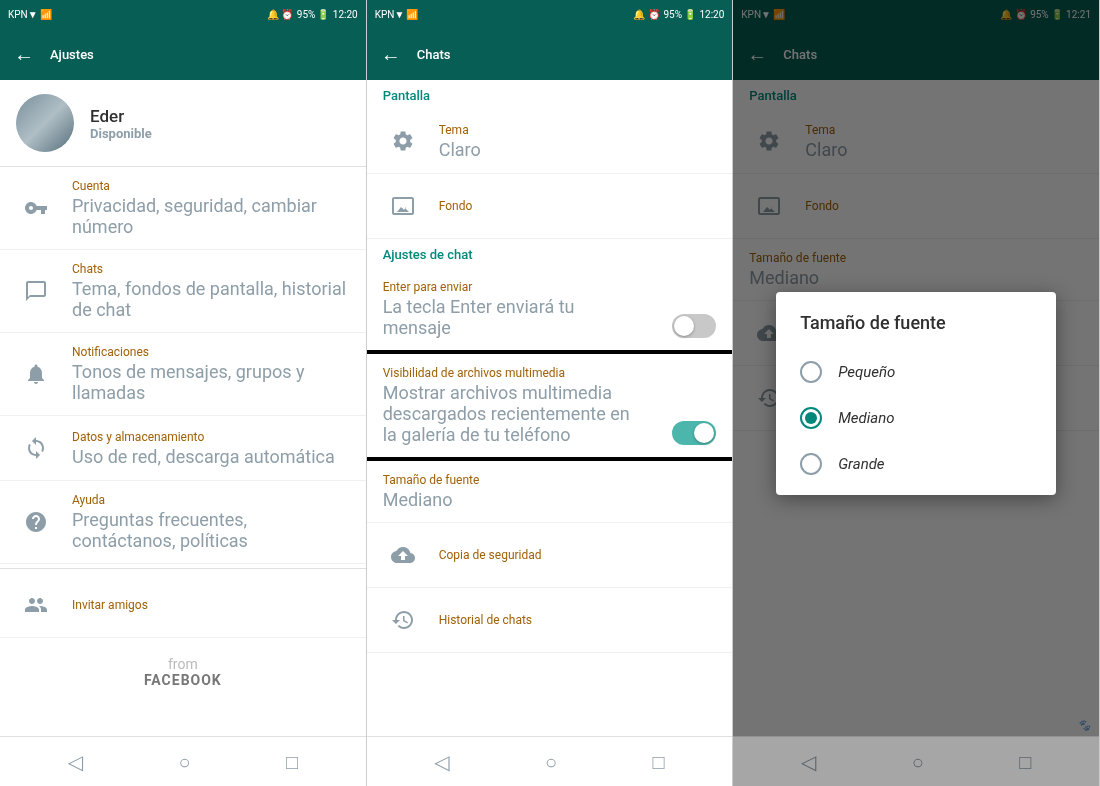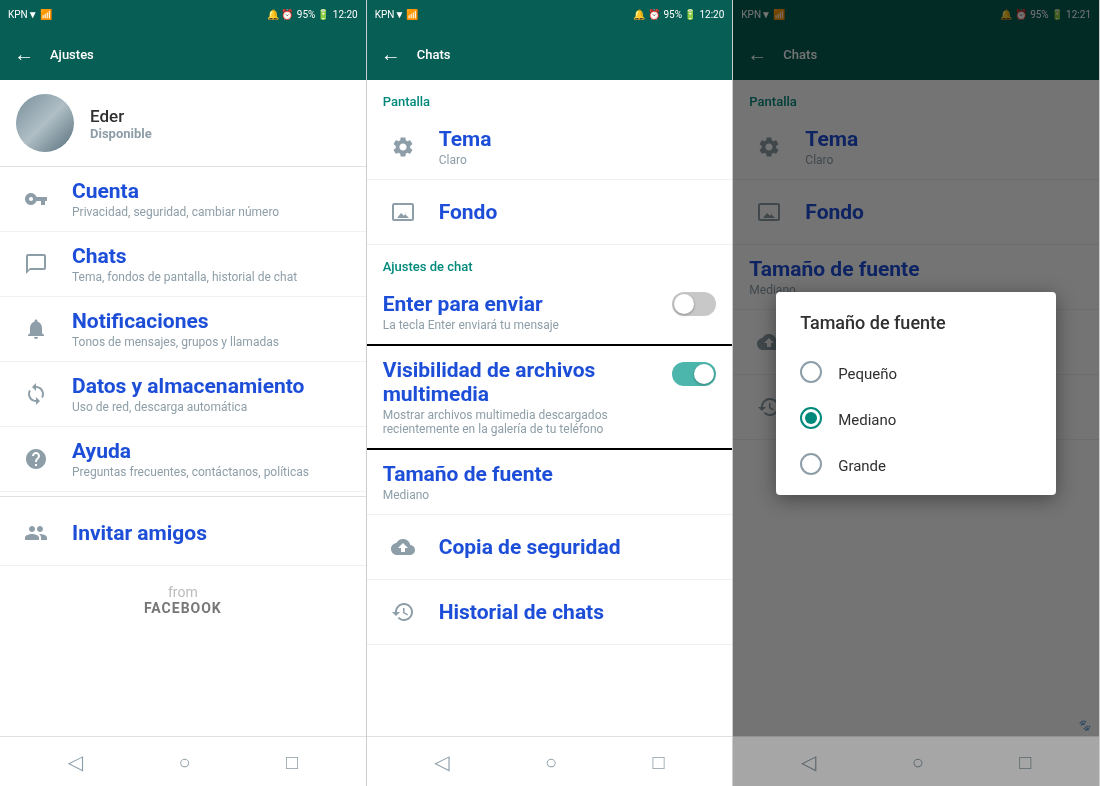--- a/index.html
+++ b/index.html
@@ -58,21 +58,21 @@
     .content-area {
       flex: 1;
       overflow-y: auto;
       background: #fff;
     }
 
     .section-header {
       color: #00897b;
       font-size: 13px;
       font-weight: 500;
-      padding: 14px 16px 6px 16px;
+      padding: 8px 16px 6px 16px;
     }
 
     .menu-item {
       display: flex;
       align-items: center;
       padding: 12px 16px;
       border-bottom: 1px solid #f0f0f0;
       cursor: pointer;
       min-height: 60px;
     }
@@ -88,26 +88,26 @@
     }
 
     .menu-icon svg {
       width: 24px;
       height: 24px;
       fill: #8e9ea8;
     }
 
     .menu-text { flex: 1; }
     .menu-title {
-      font-size: 21px;
-      color: #1d4ed8;
-      font-weight: 700;
+      font-size: 12px;
+      color: #a16207;
+      font-weight: 400;
     }
     .menu-subtitle {
-      font-size: 12px;
+      font-size: 18px;
       color: #8e9ea8;
       margin-top: 2px;
     }
 
     .bottom-nav {
       background: #fff;
       border-top: 1px solid #e0e0e0;
       display: flex;
       justify-content: space-around;
       align-items: center;
@@ -176,23 +176,23 @@
       position: absolute;
       top: 2px;
       transition: left 0.2s;
       box-shadow: 0 1px 3px rgba(0,0,0,0.3);
     }
     .toggle-off .toggle-thumb { left: 2px; }
     .toggle-on .toggle-thumb { left: 22px; }
 
     .chat-item-with-toggle {
       display: flex;
-      align-items: flex-start;
+      align-items: flex-end;
       padding: 12px 16px;
-      border-bottom: 2px solid #000000;
+      border-bottom: 4px solid #000000;
       cursor: pointer;
       gap: 36px;
     }
 
     
     .panel3 { position: relative; }
 
     .overlay-bg {
       position: absolute;
       top: 0; left: 0; right: 0; bottom: 0;
@@ -211,23 +211,24 @@
       box-shadow: 0 4px 20px rgba(0,0,0,0.4);
     }
     .dialog-title {
       font-size: 18px;
       font-weight: 500;
       color: #303030;
       padding: 0 24px 16px 24px;
     }
     .radio-option {
       display: flex;
-      align-items: flex-end;
+      align-items: center;
       padding: 12px 24px;
       cursor: pointer;
+      font-style: italic;
     }
     .radio-circle {
       width: 22px;
       height: 22px;
       border-radius: 50%;
       border: 2px solid #8e9ea8;
       margin-right: 16px;
       flex-shrink: 0;
       display: flex;
       align-items: center;

